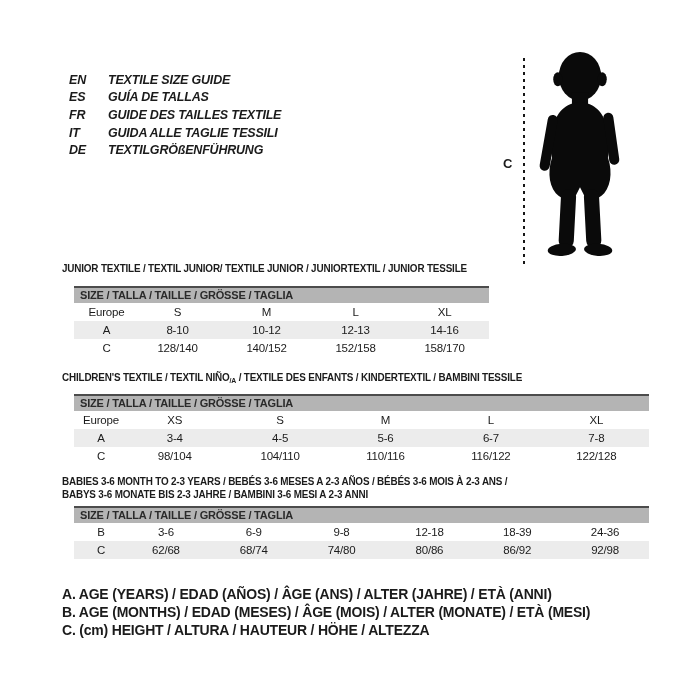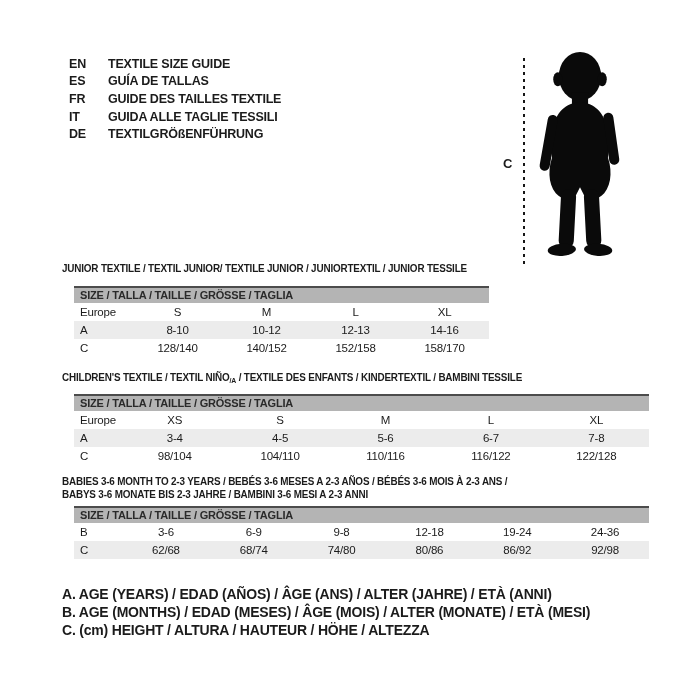--- a/index.html
+++ b/index.html
@@ -1,21 +1,21 @@
 <!DOCTYPE html>
 <html><head>
 <meta charset="utf-8">
 <style>
   html,body{margin:0;padding:0;background:#fff;}
   .page{
     position:relative;width:700px;height:700px;background:#ffffff;
     font-family:"Liberation Sans",sans-serif;color:#1b1b1b;overflow:hidden;
   }
   
-  .lang-block{position:absolute;left:69px;top:55px;}
+  .lang-block{position:absolute;left:69px;top:71px;font-style:italic;}
   .lang-row{display:flex;height:17.6px;align-items:center;font-size:12.5px;font-weight:700;letter-spacing:-0.2px;}
   .lang-code{width:39px;}
   
   .dash-line{
     position:absolute;left:523px;top:58px;width:2px;height:207px;
     background-image:repeating-linear-gradient(to bottom,#161616 0 3px,transparent 3px 7px);
   }
   .measure-c{position:absolute;left:503px;top:156px;font-size:13px;font-weight:700;}
   .baby-svg{position:absolute;left:533px;top:50px;width:94px;height:214px;}
   
@@ -27,21 +27,21 @@
   .tbl{position:absolute;left:62px;border-top:2px solid #4c4c4c;margin-left:12px;}
   .t-narrow{width:415px;}
   .t-wide{width:575px;}
   .size-bar{
     height:15px;line-height:15px;background:#b4b4b4;padding-left:6px;
     font-size:11px;font-weight:700;color:#2a2a2a;letter-spacing:-0.2px;
     transform-origin:0 50%;white-space:nowrap;
   }
   .trow{display:flex;height:18px;line-height:18px;font-size:11.5px;letter-spacing:-0.2px;}
   .trow.alt{background:#ececec;}
-  .tlabel{padding-left:6px;}
+  .tlabel{padding-left:6px;text-align:center;}
   .t-narrow .tlabel{width:53px;}
   .t-wide .tlabel{width:42px;}
   .tval{flex:1;text-align:center;}
   
   .notes{position:absolute;left:62px;top:585px;}
   .note{height:18px;line-height:18px;font-size:14px;font-weight:700;letter-spacing:-0.2px;white-space:nowrap;}
 </style>
 </head>
 <body>
 
@@ -146,21 +146,21 @@
 
   <div class="tbl-title" style="top:475px;"><span>BABIES 3-6 MONTH TO 2-3 YEARS / BEBÉS 3-6 MESES A 2-3 AÑOS / BÉBÉS 3-6 MOIS À 2-3 ANS /</span><br><span>BABYS 3-6 MONATE BIS 2-3 JAHRE / BAMBINI 3-6 MESI A 2-3 ANNI</span></div>
   <div class="tbl t-wide" style="top:506px;">
     <div class="size-bar">SIZE / TALLA / TAILLE / GRÖSSE / TAGLIA</div>
     <div class="trow">
       <span class="tlabel">B</span>
       <span class="tval">3-6</span>
       <span class="tval">6-9</span>
       <span class="tval">9-8</span>
       <span class="tval">12-18</span>
-      <span class="tval">19-24</span>
+      <span class="tval">18-39</span>
       <span class="tval">24-36</span>
     </div>
     <div class="trow alt">
       <span class="tlabel">C</span>
       <span class="tval">62/68</span>
       <span class="tval">68/74</span>
       <span class="tval">74/80</span>
       <span class="tval">80/86</span>
       <span class="tval">86/92</span>
       <span class="tval">92/98</span>

